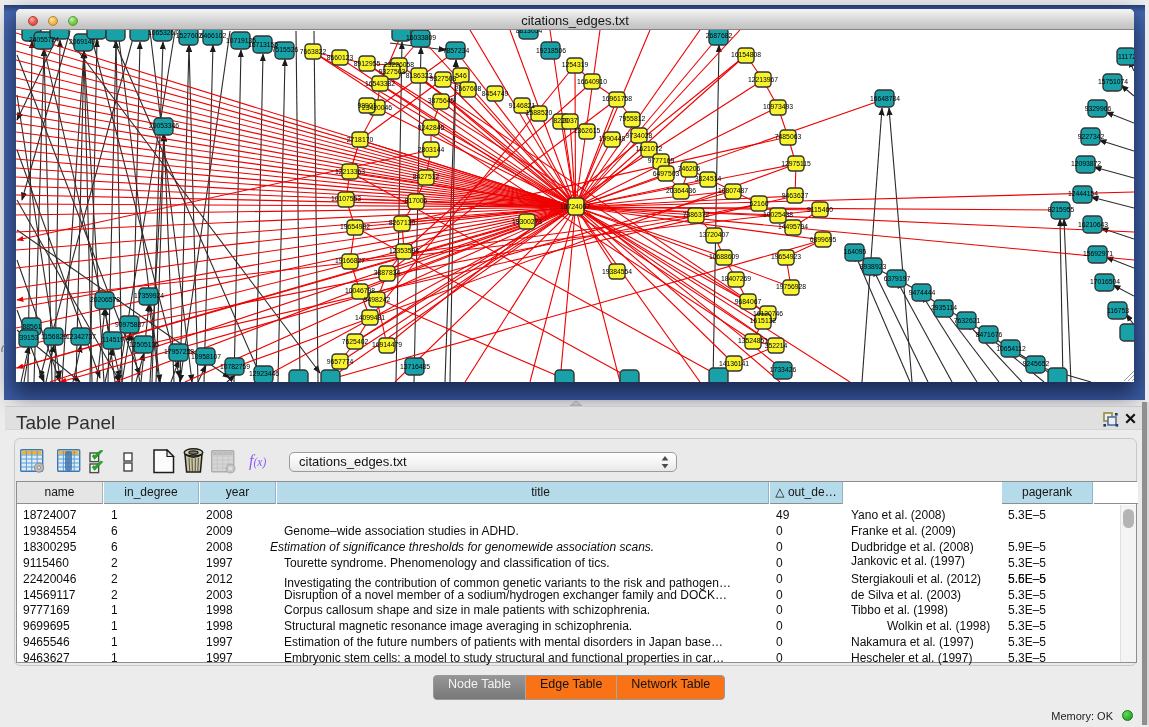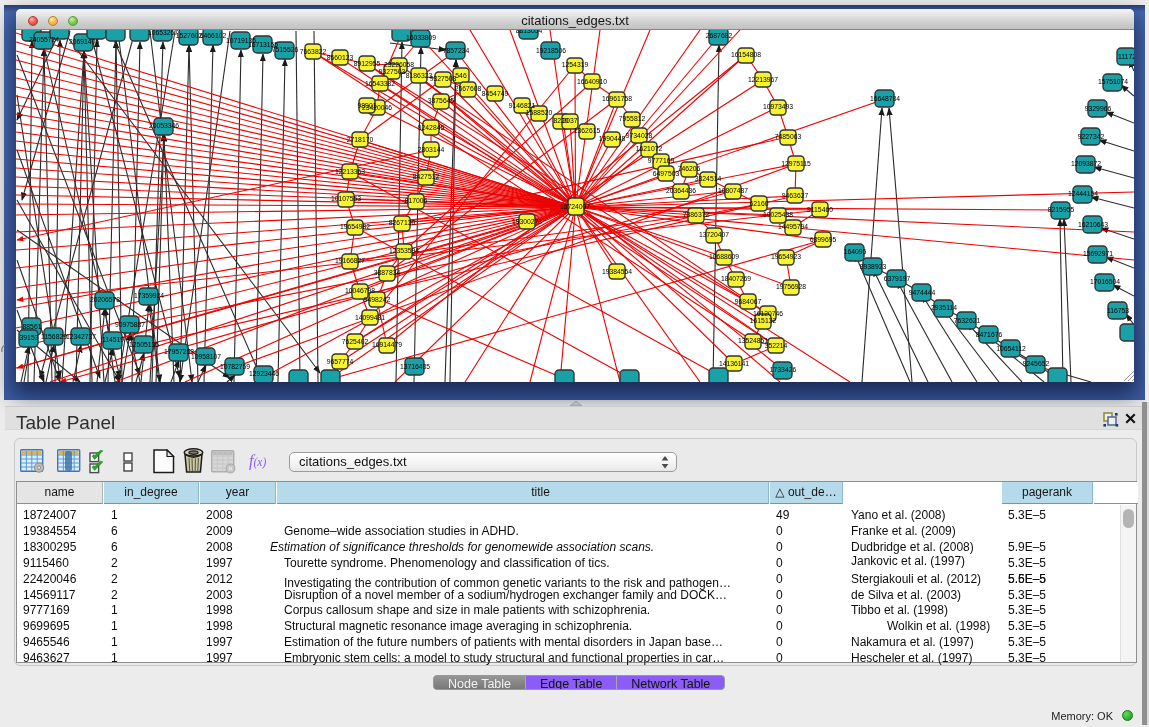--- a/index.html
+++ b/index.html
@@ -32,22 +32,22 @@
     font-size:13px; color:#111; line-height:17px; padding-left:9px; }
   
   #tbl { left:16px; top:481px; width:1121px; height:182px; background:#fff; border:1px solid #8e8e8e; }
   .hc { position:absolute; top:0; height:22px; background:#b5dbeb; border-right:1px solid #8fb6c8;
     border-bottom:1px solid #8e8e8e; font-size:12px; color:#161616; text-align:center; line-height:21px; }
   .rowt { position:absolute; font-size:12px; color:#0d0d0d; white-space:pre; }
   
   #sbtrack { left:1103px; top:23px; width:16px; height:157px; background:#f4f4f4; border-left:1px solid #e0e0e0; }
   #sbthumb { left:1106px; top:27px; width:11px; height:19px; background:#b4b4b4; border-radius:5.5px; }
   
-  #tabs { left:433px; top:675px; height:15px; border:1px solid #989898; border-radius:4px;
-    background:#8b5cf6; font-size:12.5px; display:flex; overflow:hidden; }
+  #tabs { left:433px; top:675px; height:25px; border:1px solid #989898; border-radius:4px;
+    background:#f97316; font-size:12.5px; display:flex; overflow:hidden; }
   #tabs div { padding:0 14px; line-height:16px; color:#111; }
   #tabs .sel { background:linear-gradient(180deg,#969696 0,#787878 100%); color:#f3f3f3; }
   #tabs .mid { border-left:1px solid #a8a8a8; border-right:1px solid #a8a8a8; }
   #mem { right:36px; top:710px; font-size:11px; color:#1c1c1c; }
   #memdot { left:1122px; top:710px; width:11px; height:11px; border-radius:50%;
     background:radial-gradient(circle at 35% 30%,#67da57 0,#2eb52e 60%,#1f9a1f 100%); border:1px solid #1a741a; }
   
   #redge1 { left:1145px; top:0; width:4px; height:727px; background:#ececec; }
   #redge2 { left:1142px; top:402px; width:5px; height:323px; background:#8f8f8f; }
   #redge3 { left:1147px; top:402px; width:2px; height:323px; background:#d9d9d9; }

